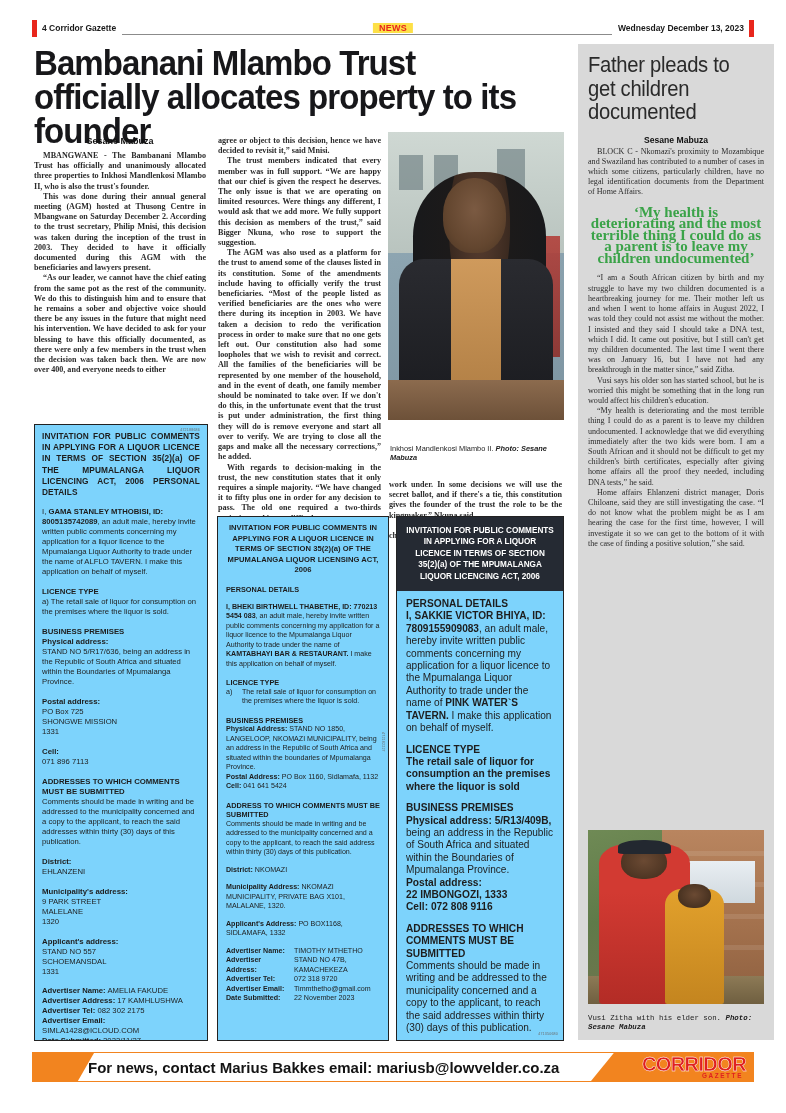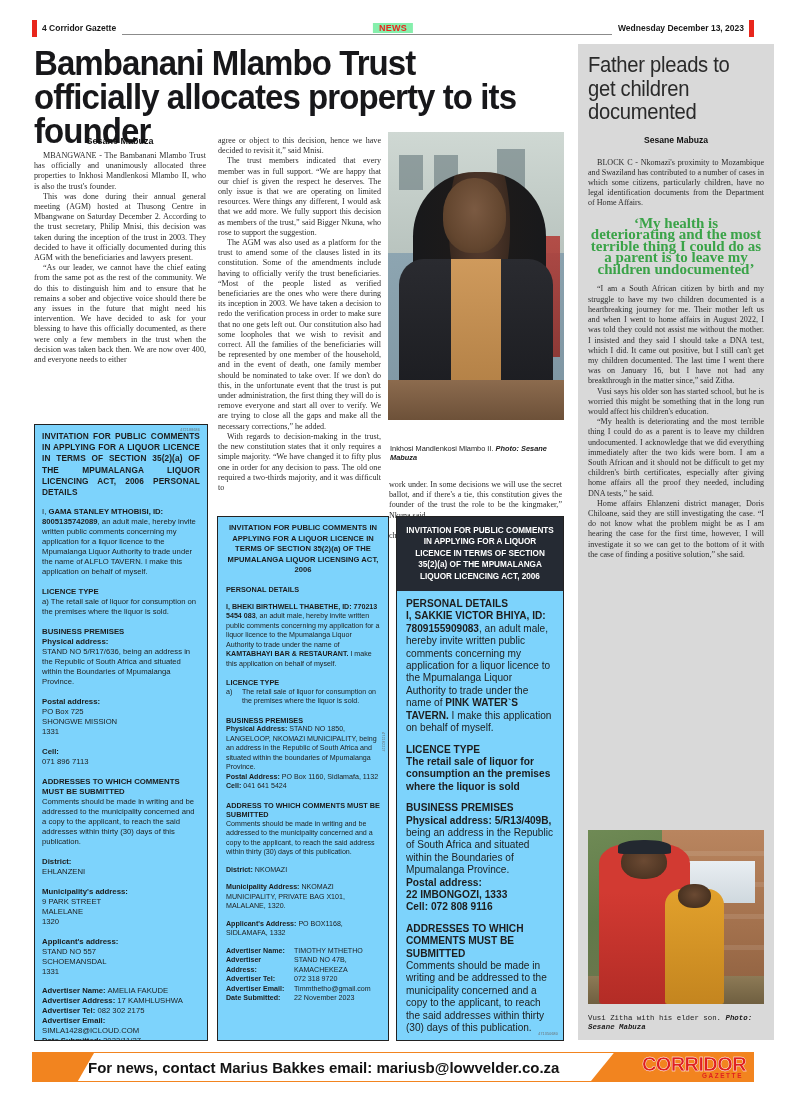--- a/index.html
+++ b/index.html
@@ -20,21 +20,21 @@
   }
   .mh-tick { width:5px; height:17px; background:#e8261c; flex:0 0 auto; }
   .mh-left {
     font-family:"Liberation Sans", sans-serif; font-weight:bold; font-size:8.5px;
     color:#1a1a1a; margin-left:5px; white-space:nowrap;
   }
   .mh-rule { flex:1 1 auto; height:0; border-bottom:1px solid #8b8b8b; margin:0 6px; position:relative; top:6px; }
   .mh-center {
     position:absolute; left:50%; transform:translateX(-50%);
     font-family:"Liberation Sans", sans-serif; font-weight:bold; font-size:9px;
-    color:#e8261c; letter-spacing:.3px; background:#86efac; padding:0 6px;
+    color:#e8261c; letter-spacing:.3px; background:#fde047; padding:0 6px;
   }
   .mh-right {
     font-family:"Liberation Sans", sans-serif; font-weight:bold; font-size:8.5px;
     color:#1a1a1a; white-space:nowrap; margin-right:5px;
   }
 
   
   .headline {
     position:absolute; left:34px; top:46px; width:530px;
     font-family:"Liberation Sans", sans-serif;
@@ -46,21 +46,21 @@
   
   .byline {
     font-family:"Liberation Sans", sans-serif; font-weight:bold;
     font-size:9px; color:#111; text-align:center; margin-bottom:5px;
   }
   .bodytext {
     font-family:"Liberation Serif", serif;
     font-size:8.1px; line-height:10.2px; color:#2b2b2b;
     text-align:justify;
   }
-  .bodytext p { margin:0; text-indent:9px; }
+  .bodytext p { margin:0; text-indent:9px;font-weight:bold; }
   .bodytext p.noind { text-indent:0; }
 
   .colA { position:absolute; left:34px; top:136px; width:172px; }
   .colB { position:absolute; left:218px; top:136px; width:163px; }
   .colB2 { position:absolute; left:390px; top:444px; width:172px; }
   .colC { position:absolute; left:389px; top:480px; width:173px; }
 
   
   .mainphoto {
     position:absolute; left:388px; top:132px; width:176px; height:288px;
@@ -154,21 +154,21 @@
     letter-spacing:-0.3px;
     transform:scaleX(0.94); transform-origin:left top;
   }
   .r-byline {
     font-family:"Liberation Sans", sans-serif; font-weight:bold;
     font-size:8.6px; color:#111; text-align:center; margin-top:10px;
   }
   .r-body {
     font-family:"Liberation Serif", serif;
     font-size:8.1px; line-height:10.2px; color:#2b2b2b; text-align:justify;
-    margin-top:13px;
+    margin-top:2px;
   }
   .r-body p { margin:0; text-indent:9px; }
   .r-pull {
     font-family:Liberation Serif, serif; font-weight:bold;
     font-size:15px; line-height:11.6px; color:#3aa348;
     text-align:center; margin:9px 2px;
   }
   .r-photo {
     margin-top:8px; width:100%; height:174px; position:absolute;
     left:10px; bottom:36px; width:176px; overflow:hidden; background:#7f8d6d;

